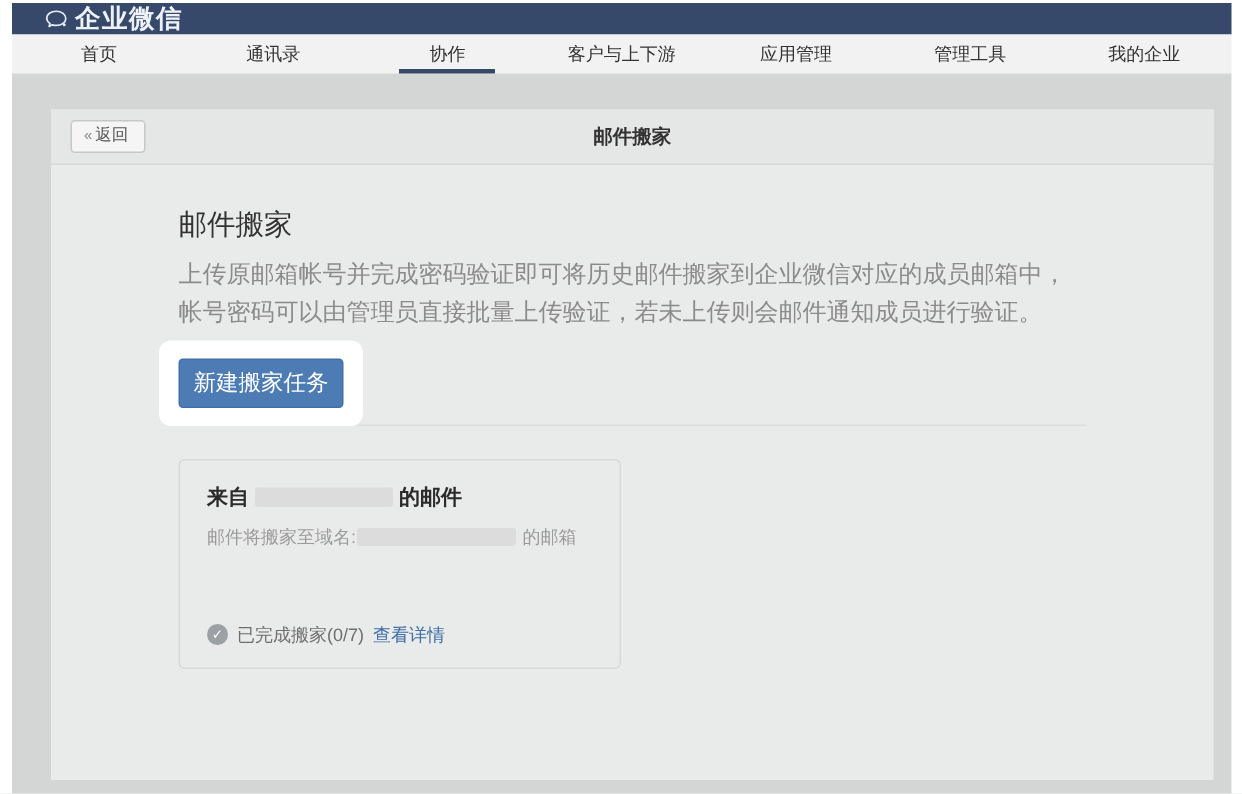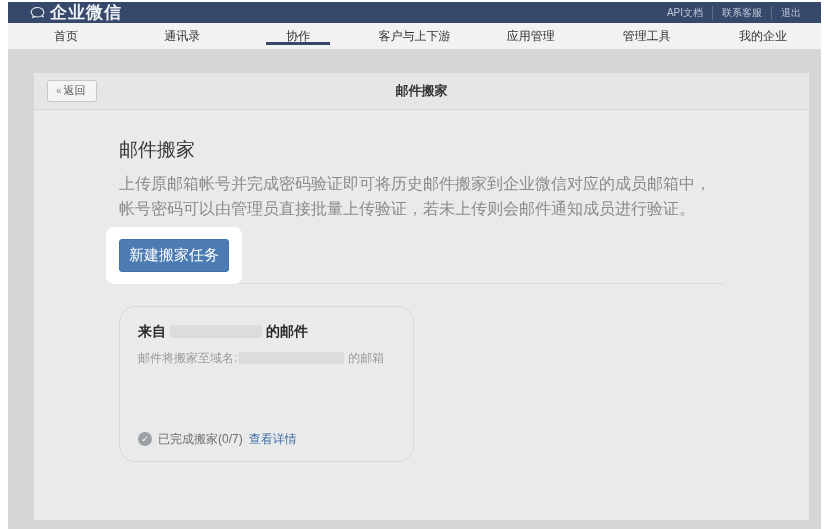--- a/index.html
+++ b/index.html
@@ -51,21 +51,20 @@
   }
   .topbar-links .tlink + .tlink { border-left: 1px solid #5d6d8d; }
   .topbar-links .tlink:last-child { padding-right: 0; }
   
   .navbar {
     height: 27px;
     background: #f2f2f3;
     border-bottom: 1px solid #d8d8d8;
     display: flex;
     flex: 0 0 auto;
-    align-items: center;
   }
   .nav-item {
     flex: 1;
     display: flex;
     align-items: center;
     justify-content: center;
     font-size: 12px;
     color: #333333;
     position: relative;
     cursor: pointer;
@@ -164,23 +163,23 @@
     font-size: 15px;
     padding: 6px 9px;
     cursor: pointer;
     font-family: inherit;
     white-space: nowrap;
   }
   
   .task-card {
     margin-top: 22px;
     width: 295px;
-    height: 156px;
+    height: 140px;
     border: 1px solid #d8d8d8;
-    border-radius: 16px;
+    border-radius: 4px;
     padding: 16px 18px;
     position: relative;
   }
   .card-title {
     display: flex;
     align-items: center;
     font-size: 14px;
     font-weight: bold;
     color: #2b2b2b;
     white-space: nowrap;
@@ -236,25 +235,20 @@
 
   <div class="topbar">
     <div class="brand">
       <span>
         <svg width="15" height="13" viewBox="0 0 24 20">
           <path d="M12 2 C6.2 2 1.8 5.3 1.8 9.3 c0 2.3 1.4 4.3 3.5 5.7 L4.4 18.2 l3.5-1.7 c1.3 0.4 2.7 0.6 4.1 0.6 5.8 0 10.2-3.3 10.2-7.4 S17.8 2 12 2z" fill="none" stroke="#e8edf5" stroke-width="1.8" stroke-linejoin="round"></path>
           <circle cx="20.5" cy="16.5" r="1.6" fill="#e8edf5"></circle>
         </svg>
       </span>
       <span class="brand-name">企业微信</span>
-    </div>
-    <div class="topbar-links">
-      <span class="tlink">API文档</span>
-      <span class="tlink">联系客服</span>
-      <span class="tlink">退出</span>
     </div>
   </div>
 
   <div class="navbar">
     <div class="nav-item">首页</div>
     <div class="nav-item">通讯录</div>
     <div class="nav-item active">协作</div>
     <div class="nav-item">客户与上下游</div>
     <div class="nav-item">应用管理</div>
     <div class="nav-item">管理工具</div>

